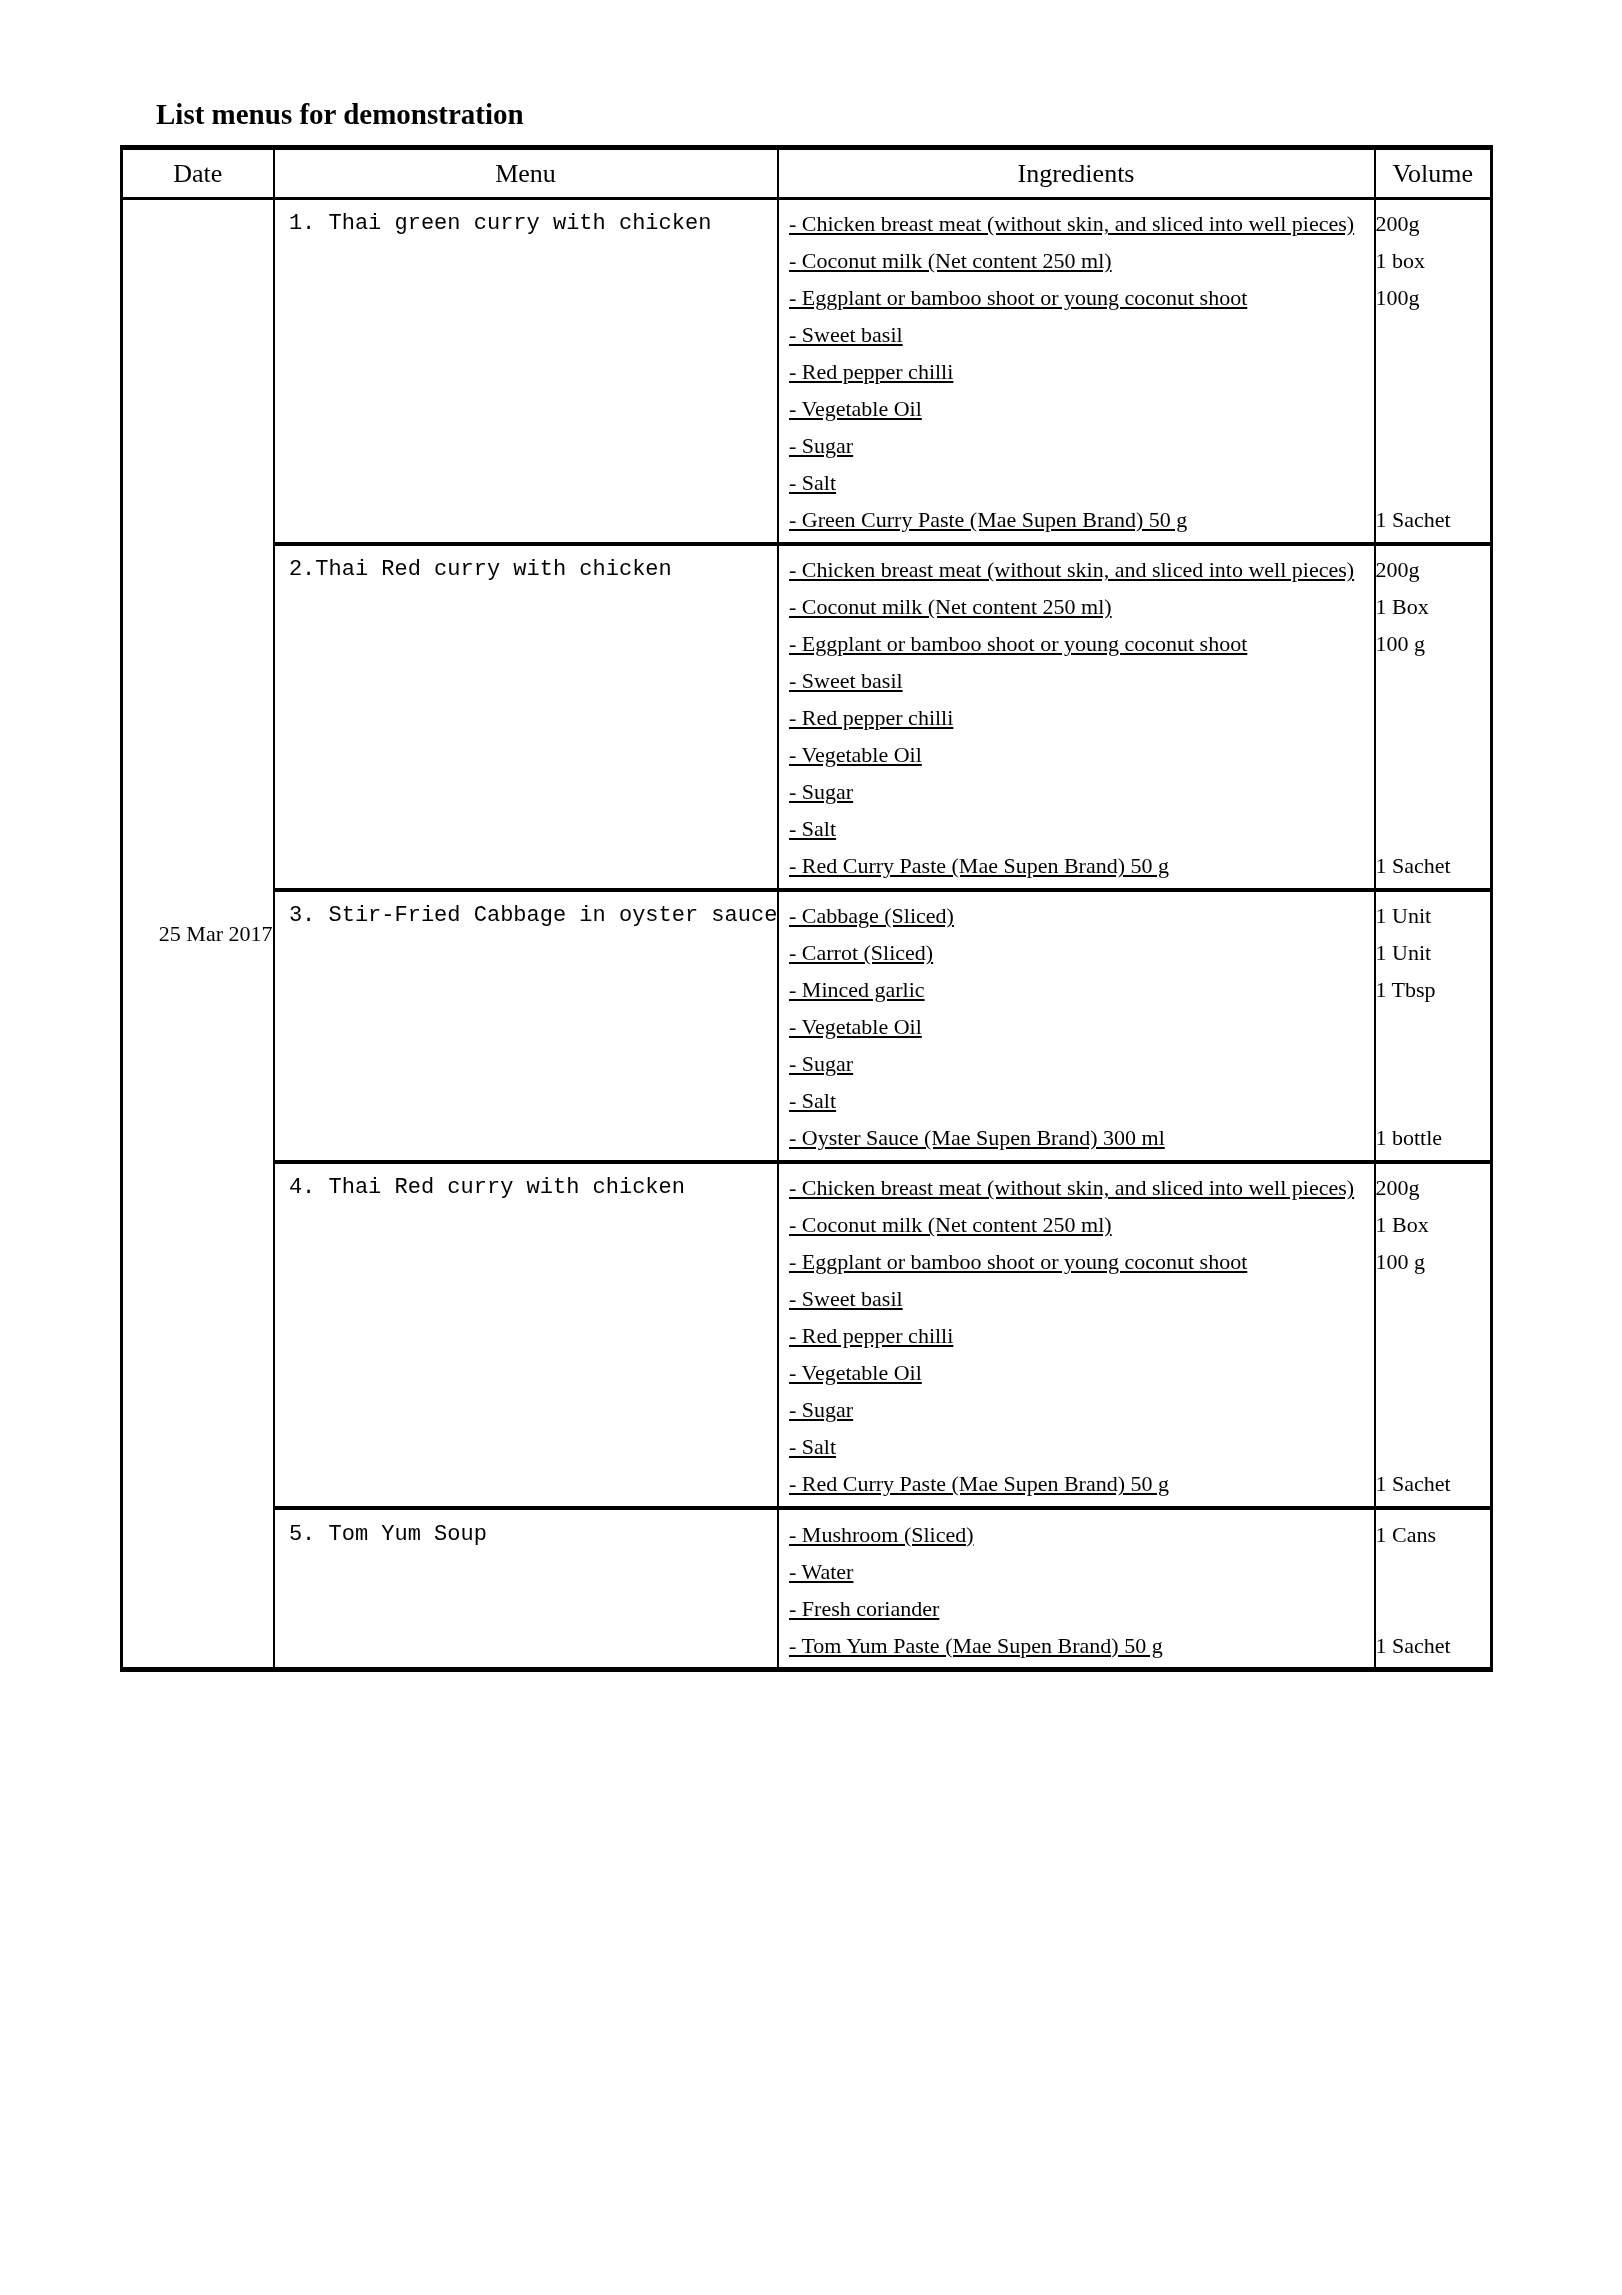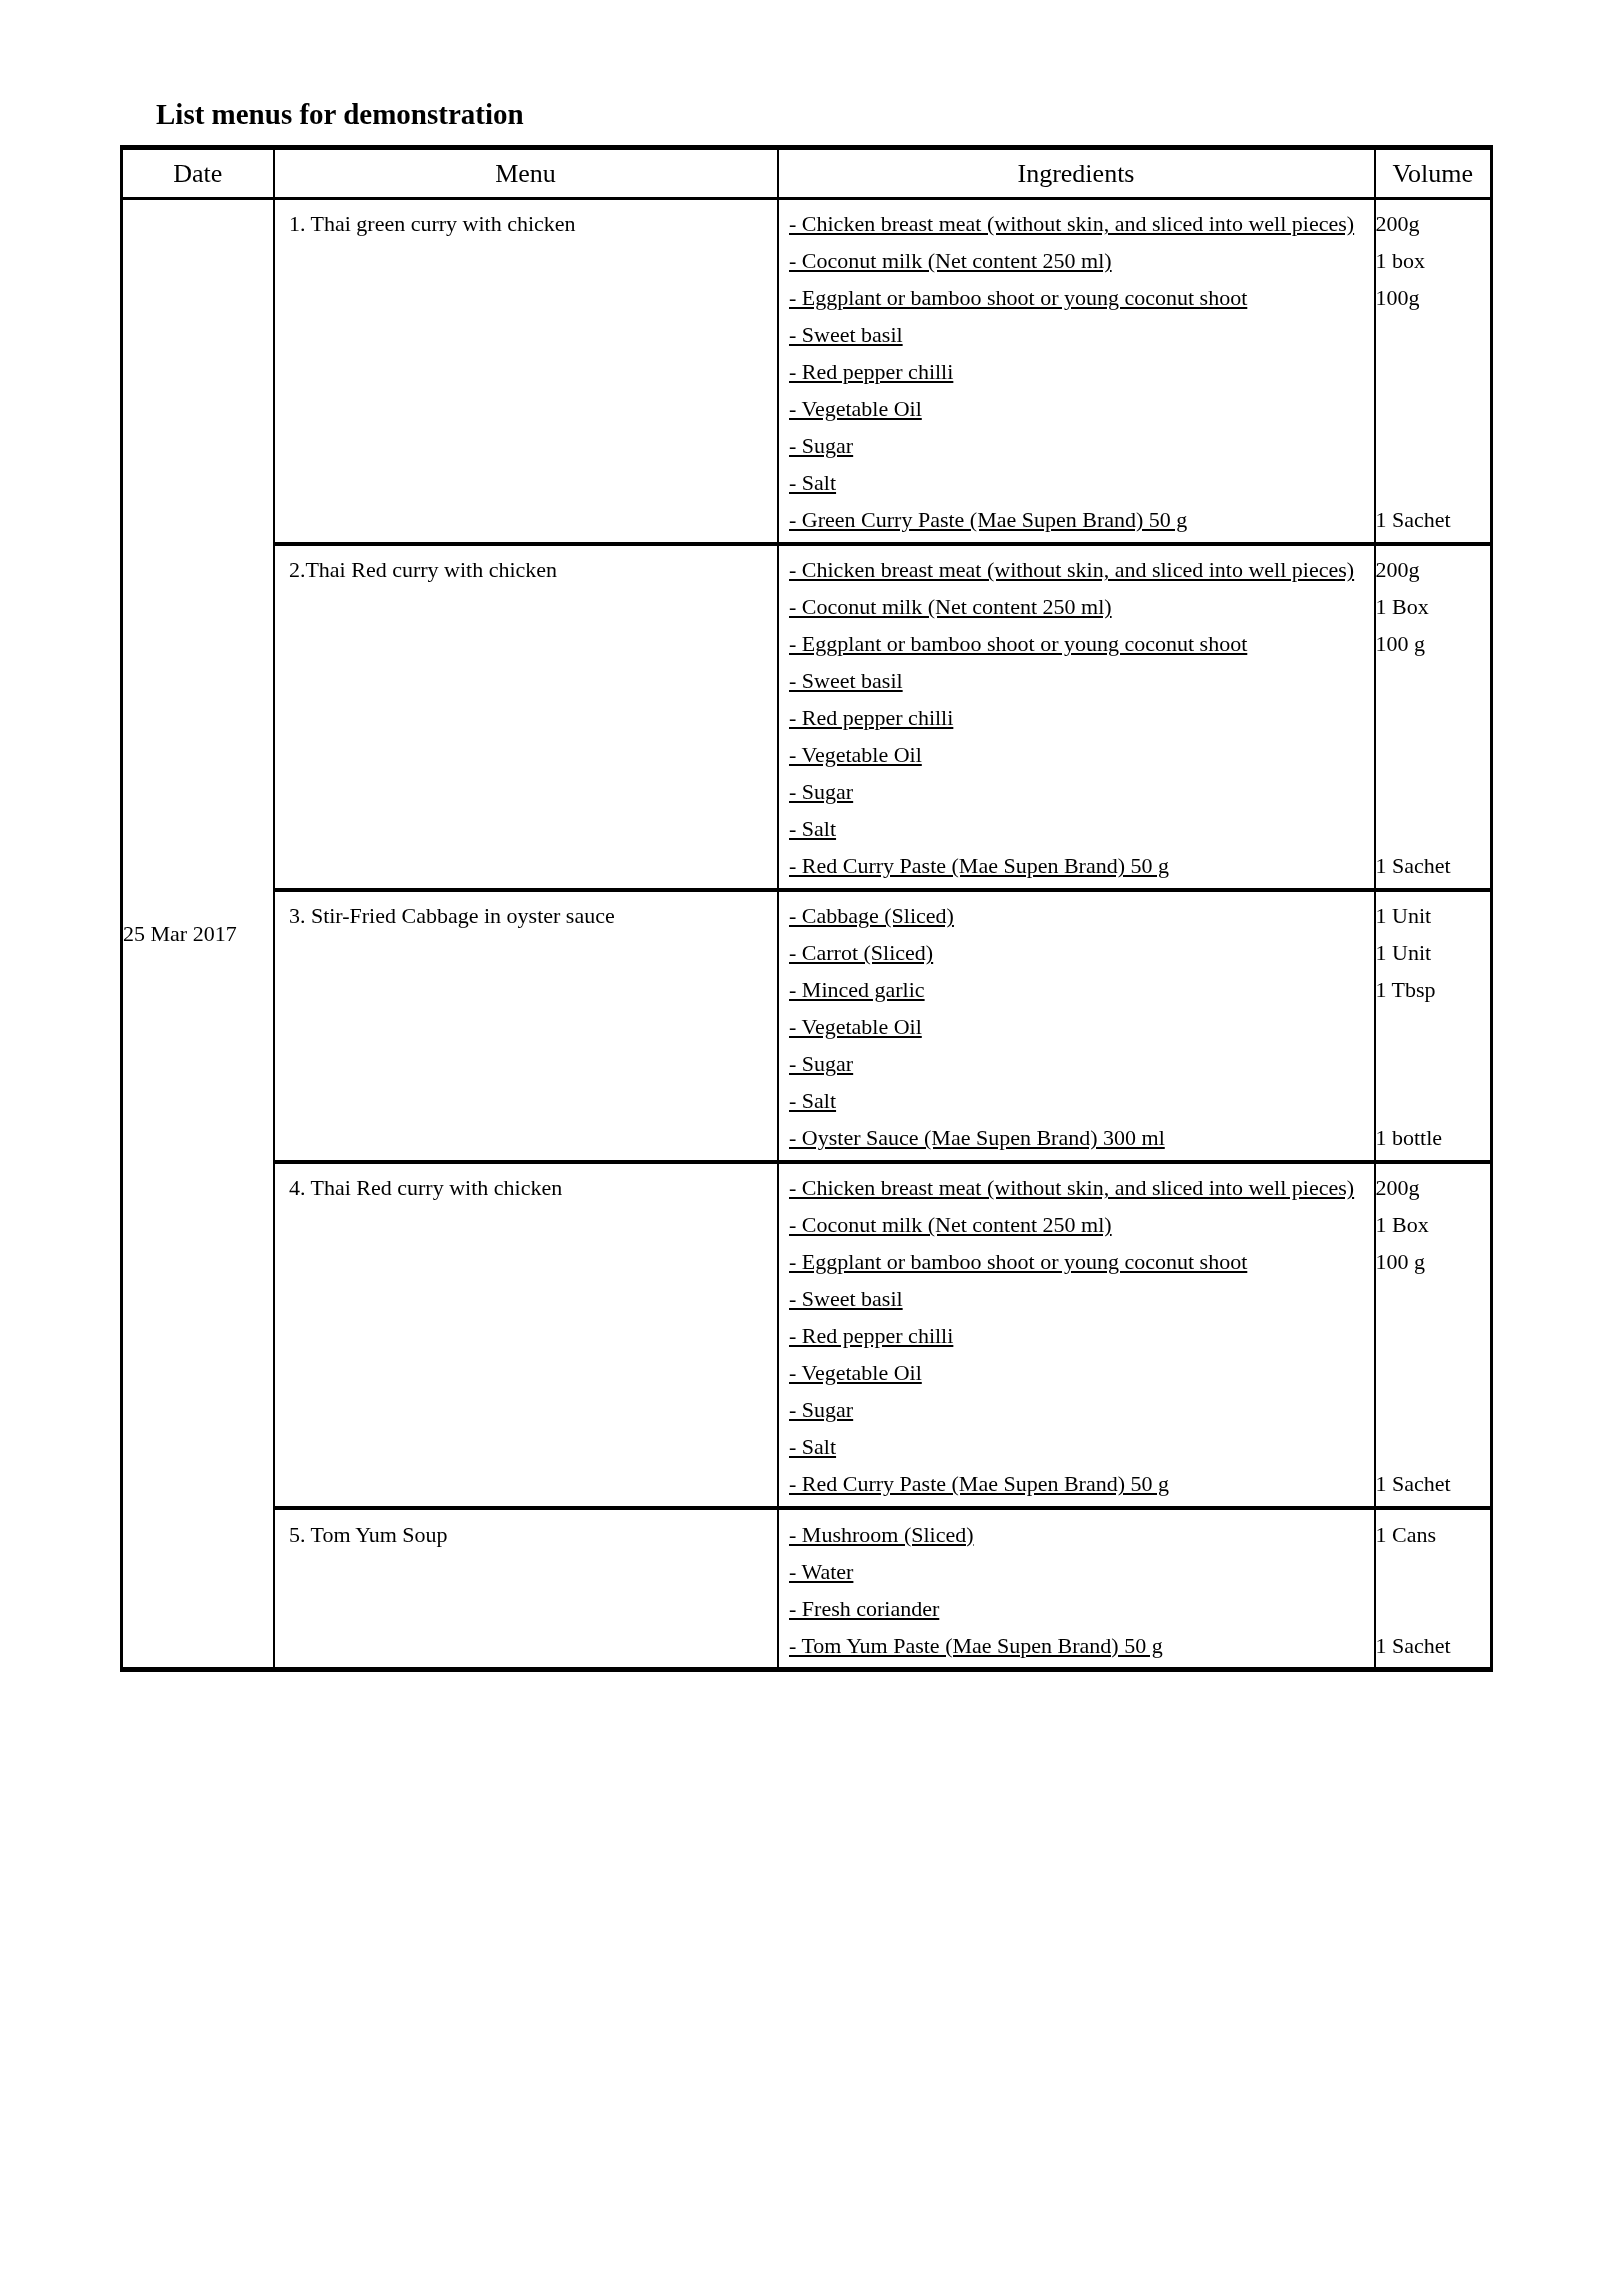--- a/index.html
+++ b/index.html
@@ -50,24 +50,24 @@
   }
   td {
     border: 2.6px solid #000;
     padding: 0;
     vertical-align: top;
     font-size: 22px;
   }
   tr.menu-row > td { border-bottom: 4.6px solid #000; }
   td.date-cell {
     vertical-align: middle;
-    text-align: left;
+    text-align: right;
     white-space: nowrap;
   }
-  td.menu-cell { padding: 5.2px 5.2px 3.9px 14.4px; }
+  td.menu-cell { padding: 5.2px 5.2px 3.9px 14.4px; font-family: Liberation Mono, monospace; }
   td.ing-cell  { padding: 5.2px 3.9px 3.9px 10.5px; text-decoration: underline; }
   td.vol-cell  { padding: 5.2px 0 3.9px 0; text-align: left; }
   .line {
     height: 37px;
     line-height: 37px;
     white-space: nowrap;
   }
 </style>
 </head>
 <body>

